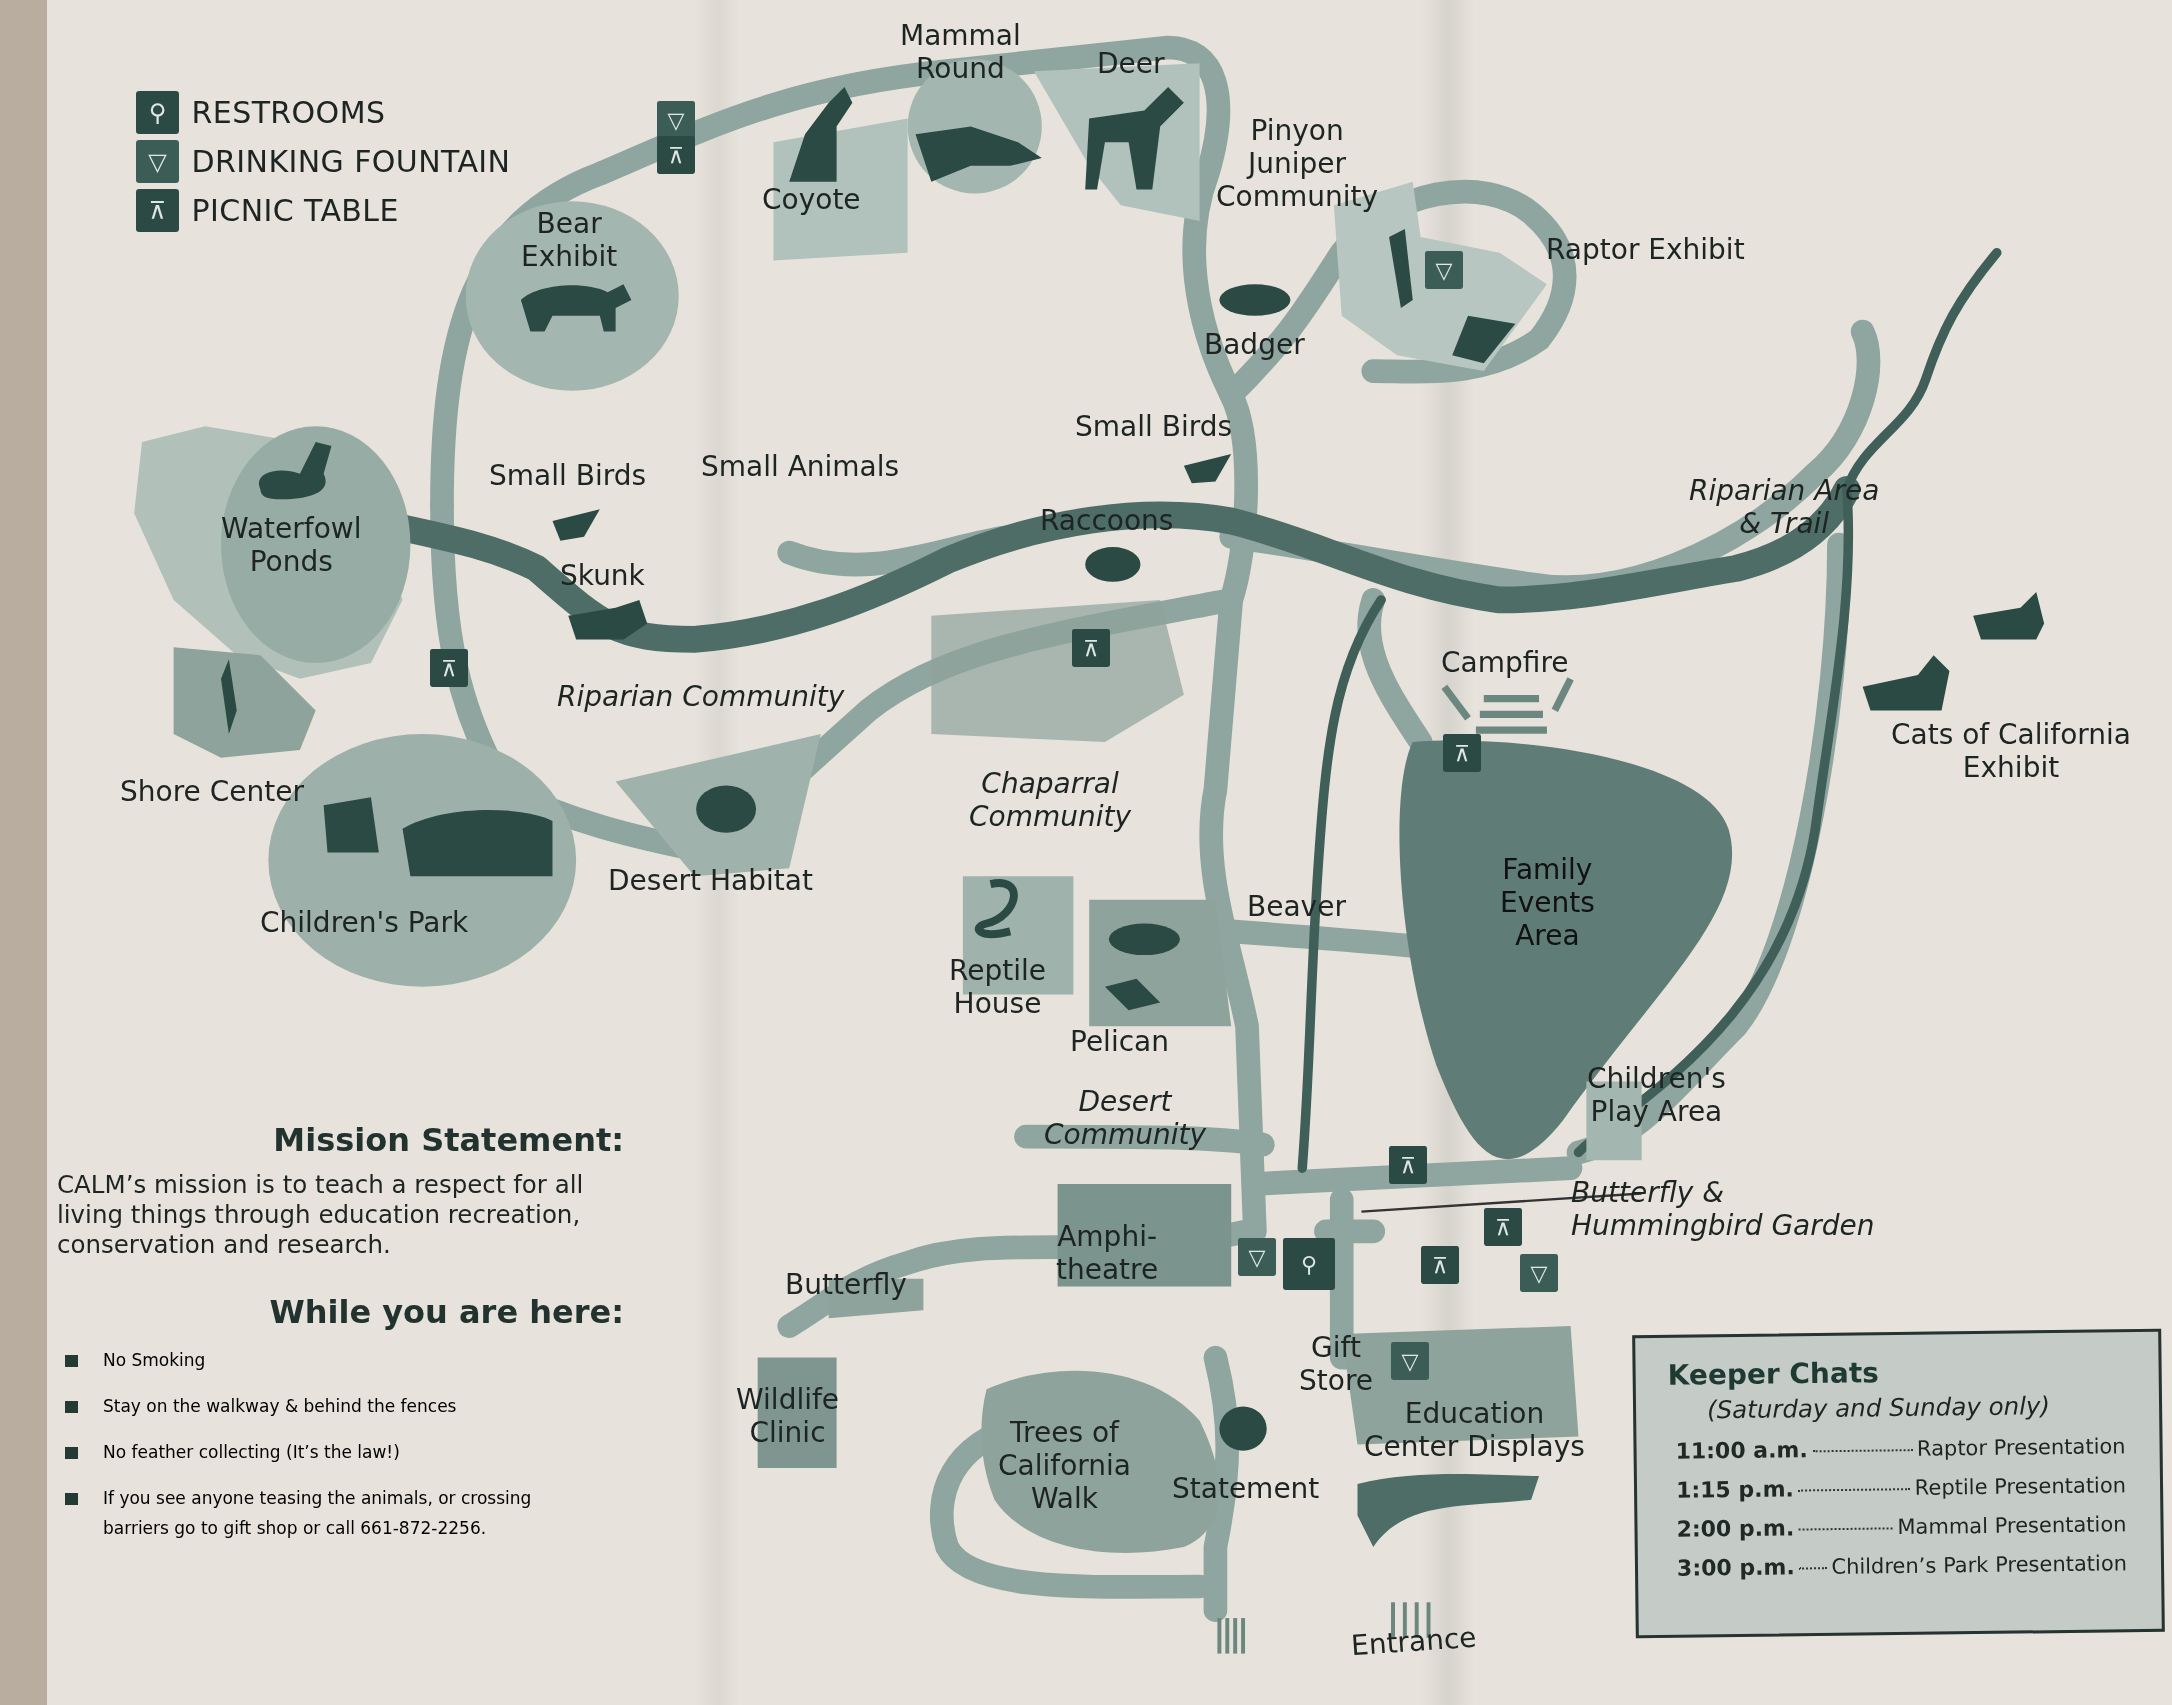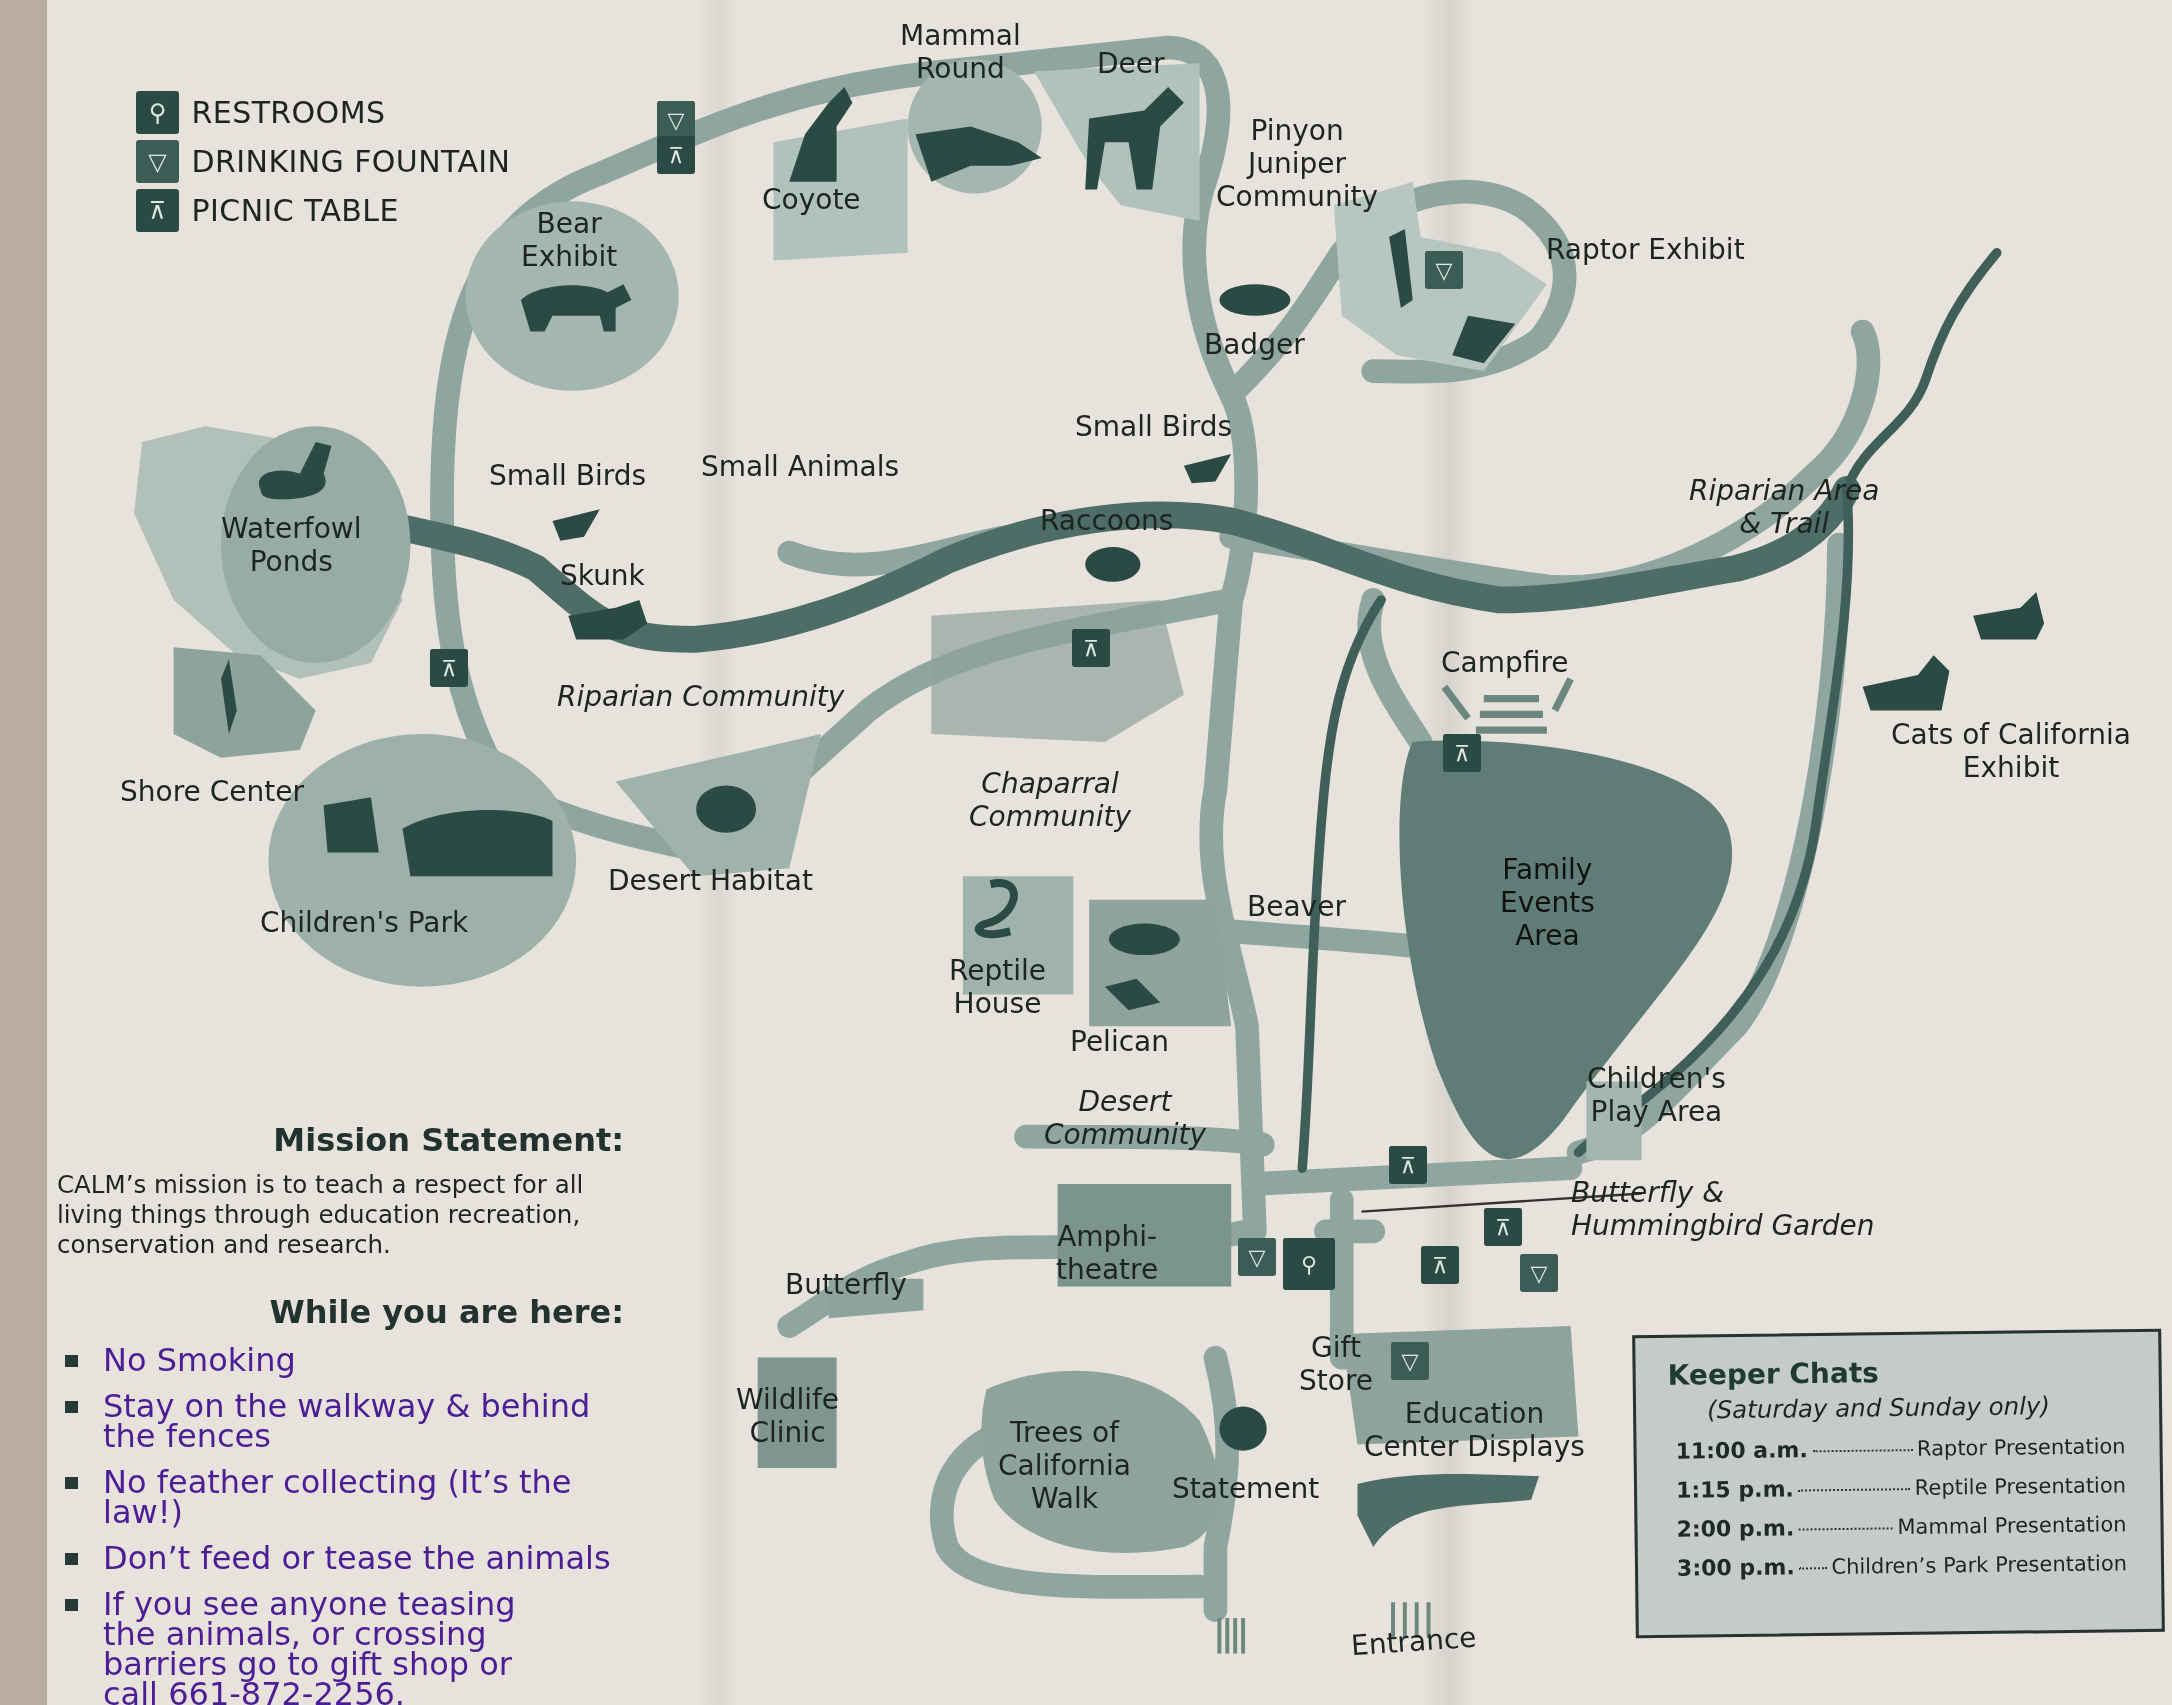--- a/index.html
+++ b/index.html
@@ -23,22 +23,22 @@
   .legend-label { font-size:30px; color:#1d2422; letter-spacing:0.4px; }
   .poi { position:absolute; width:38px; height:38px; background:#2b4a43; border-radius:2.4px;
          color:#dfe7e3; display:flex; align-items:center; justify-content:center; font-size:22px; }
   .poi.fountain { background:#3c5d56; }
   .mission { position:absolute; left:8px; top:1121px; width:616px; }
   .h-bold { font-family:"DejaVu Sans", sans-serif; font-weight:bold; font-size:32px;
             color:#22332f; margin:0;text-align:right; }
   .mission p { margin:11px 0 0 49px; font-size:24.5px; line-height:30px; color:#1f2422;
                font-family:"DejaVu Sans", sans-serif; }
   .rules { list-style:none; margin:14px 0 0 0; padding:0; }
-  .rules li { position:relative; padding-left:95px; font-size:32px; line-height:30px;
-              color:#4c1d95; margin-bottom:16px; }
+  .rules li { position:relative; padding-left:95px; font-size:17px; line-height:30px;
+              color:#000000; margin-bottom:16px; }
   .rules li::before { content:""; position:absolute; left:57px; top:9.5px; width:12.6px; height:12.6px;
                       background:#263a35; }
   .keeper { position:absolute; left:1634px; top:1332px; width:529px; height:303px;
             background:#c5ccc8; border:3.2px solid #263330; box-sizing:border-box;
             transform:rotate(-0.7deg); }
   .keeper h3 { margin:20.5px 0 0 32px; font-size:28px; font-weight:bold; color:#1f3a33; }
   .keeper .sub { margin:4.7px 0 0 71px; font-size:24.5px; font-style:italic; color:#1f2422; }
   .krow { display:flex; align-items:baseline; margin:14px 0 0 39px; width:450px; font-size:21px; color:#1f2422; }
   .krow .time { font-weight:bold; font-size:22px; color:#1f2a27; }
   .krow .dots { flex:1; border-bottom:2.4px dotted #333; margin:0 4.7px; transform:translateY(-4.7px); }
@@ -235,21 +235,20 @@
 <div class="lbl" style="left:1351px;top:1625px;transform:rotate(-4deg)">Entrance</div>
 
 <div class="mission">
   <h2 class="h-bold">Mission Statement:</h2>
   <p>CALM’s mission is to teach a respect for all living things through education recreation, conservation and research.</p>
   <h2 class="h-bold" style="margin-top:33px">While you are here:</h2>
   <ul class="rules">
     <li>No Smoking</li>
     <li>Stay on the walkway &amp; behind the fences</li>
     <li>No feather collecting (It’s the law!)</li>
-    <li>Don’t feed or tease the animals</li>
     <li style="width:442px;white-space:normal">If you see anyone teasing the animals, or crossing barriers go to gift shop or call 661-872-2256.</li>
   </ul>
 </div>
 
 <div class="keeper">
   <h3>Keeper Chats</h3>
   <div class="sub">(Saturday and Sunday only)</div>
   <div class="krow">
     <span class="time">11:00 a.m.</span>
     <span class="dots"></span>

